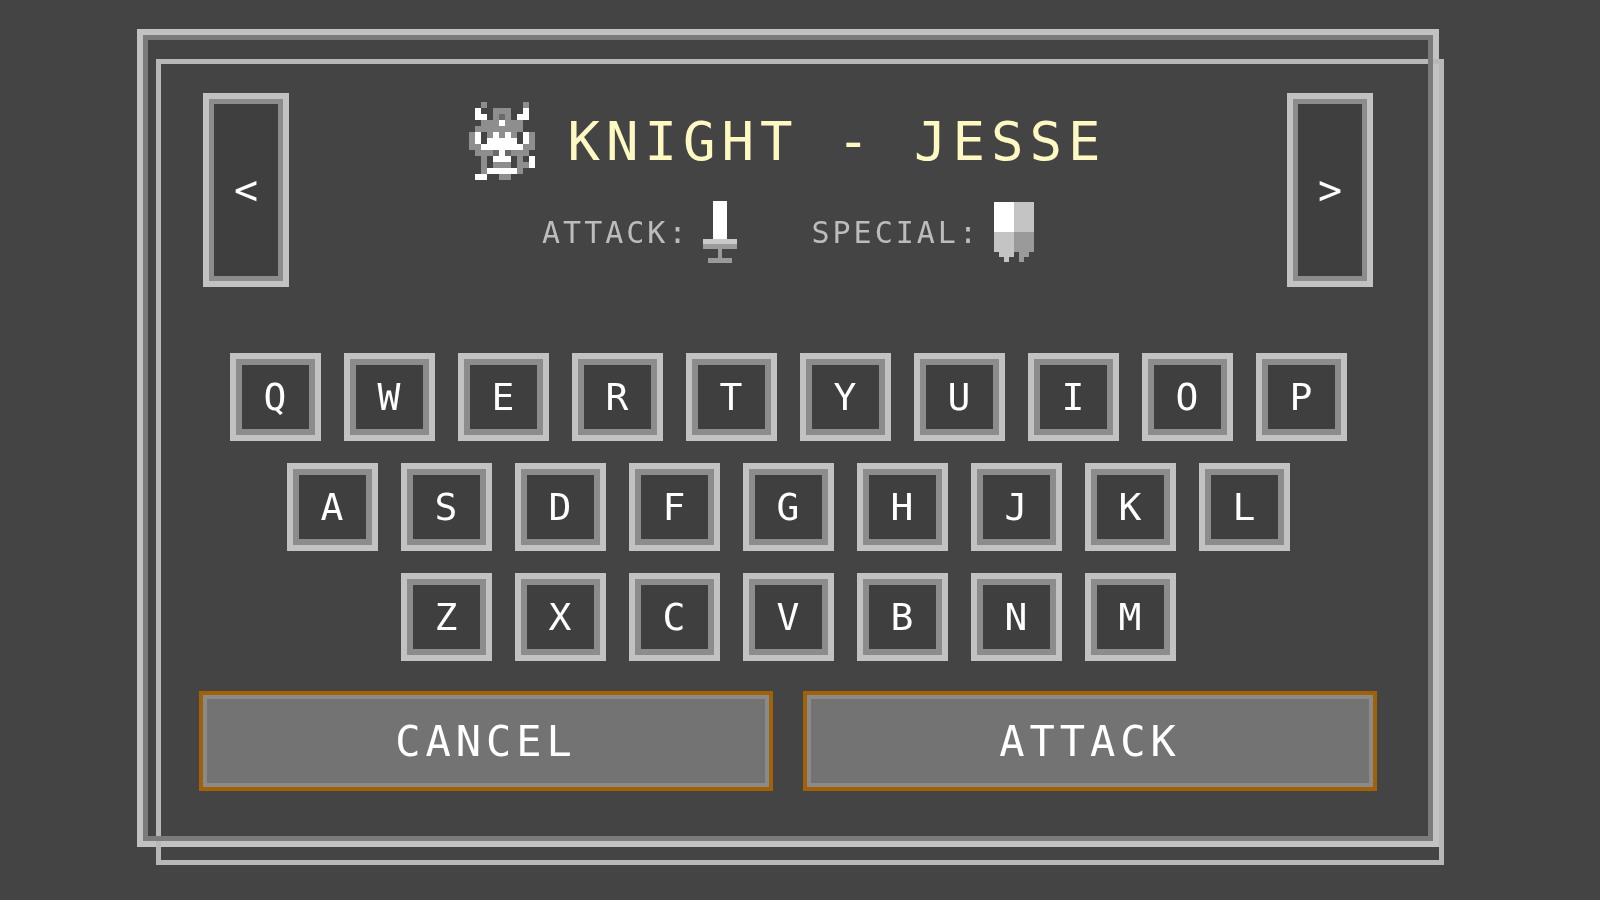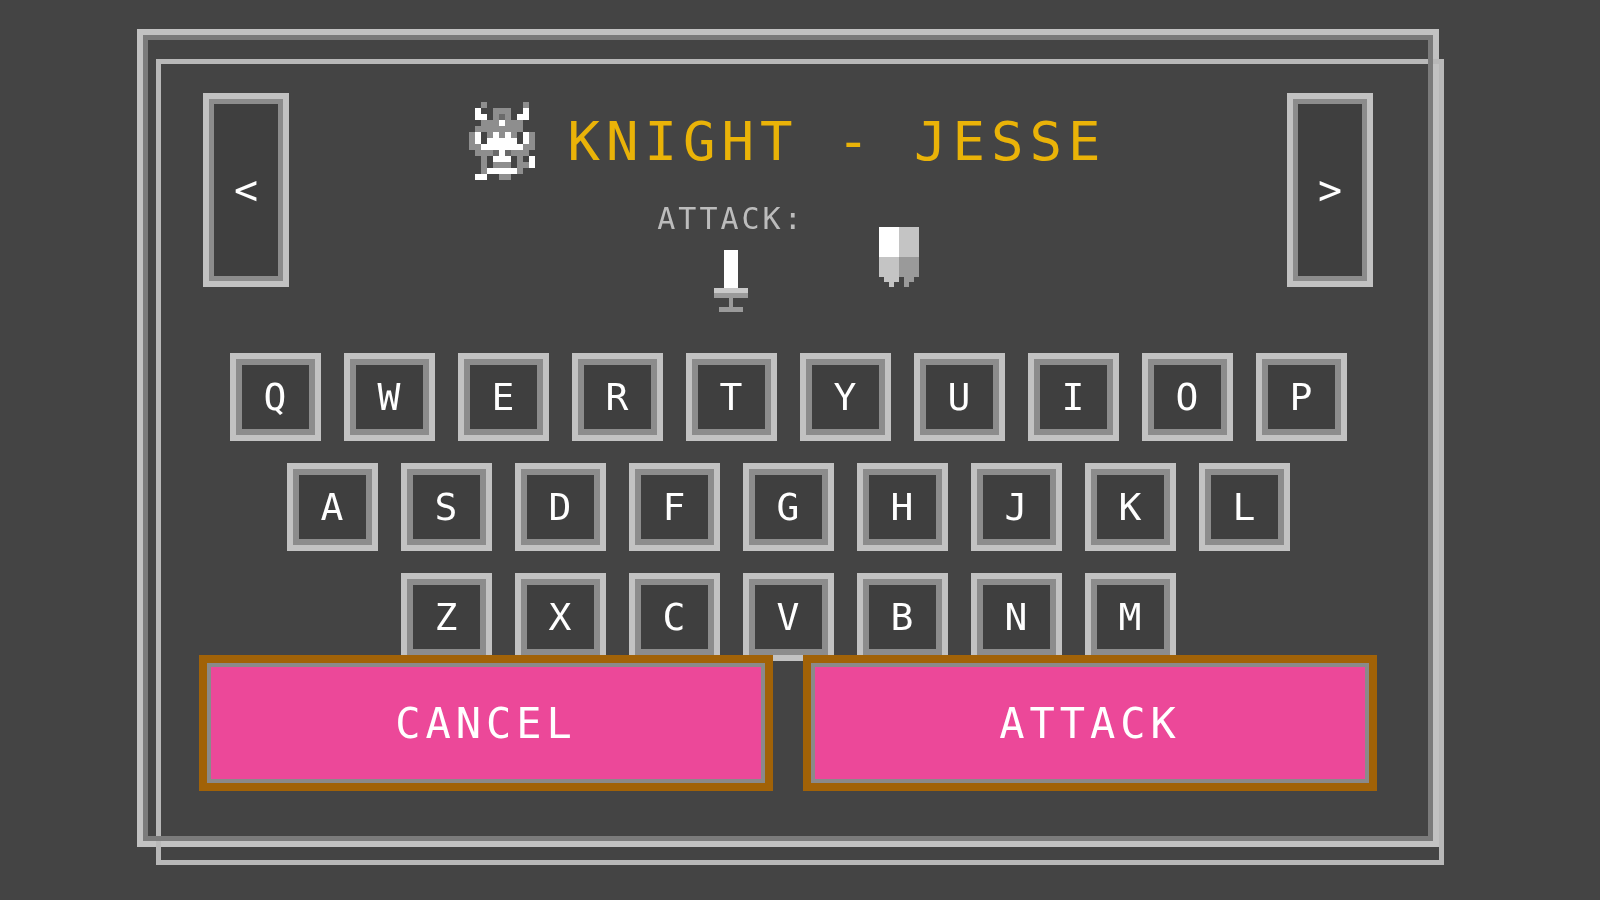--- a/index.html
+++ b/index.html
@@ -91,21 +91,21 @@
 
   #title-line {
     display: flex;
     align-items: center;
     justify-content: center;
     gap: 26px;
     height: 96px;
   }
 
   #char-name {
-    color: #eab308;
+    color: #fef9c3;
     font-size: 54px;
     letter-spacing: 6px;
     white-space: nowrap;
     font-weight: normal;
   }
 
   
   #char-sprite {
     width: 72px;
     height: 78px;
@@ -118,21 +118,20 @@
     display: flex;
     align-items: center;
     justify-content: center;
     gap: 20px;
     margin-top: 12px;
   }
   .stat-group {
     display: flex;
     align-items: center;
     gap: 14px;
-    flex-direction: column;
   }
   .stat-label {
     color: #bcbcbc;
     font-size: 30px;
     letter-spacing: 3px;
     white-space: nowrap;
   }
   .stat-icon { display: block; flex: 0 0 auto; }
   #attack-icon { width: 34px; height: 62px; }
   #special-icon { width: 40px; height: 62px; }
@@ -178,23 +177,23 @@
     left: 56px;
     right: 56px;
     bottom: 50px;
     display: flex;
     justify-content: space-between;
     gap: 30px;
   }
   .action-btn {
     position: relative;
     flex: 1 1 0;
-    height: 136px;
-    background: #ec4899;
-    border: 8px solid #a16207;
+    height: 100px;
+    background: #737373;
+    border: 4px solid #a16207;
     color: #ffffff;
     font-size: 42px;
     letter-spacing: 5px;
     display: flex;
     align-items: center;
     justify-content: center;
   }
   .action-btn::before {
     content: "";
     position: absolute;
@@ -369,20 +368,21 @@
               <rect x="2" y="12" width="1" height="1" fill="#9a9a9a"></rect>
               <rect x="3" y="12" width="1" height="1" fill="#9a9a9a"></rect>
               <rect x="4" y="12" width="1" height="1" fill="#9a9a9a"></rect>
               <rect x="5" y="12" width="1" height="1" fill="#9a9a9a"></rect>
             </svg>
         </div>
 
         <div class="stat-gap"></div>
 
         <div class="stat-group">
+          <span class="stat-label">SPECIAL:</span>
           <svg class="stat-icon" id="special-icon" viewBox="0 0 8 12" shape-rendering="crispEdges" aria-hidden="true">
               <rect x="0" y="0" width="1" height="1" fill="#ffffff"></rect>
               <rect x="1" y="0" width="1" height="1" fill="#ffffff"></rect>
               <rect x="2" y="0" width="1" height="1" fill="#ffffff"></rect>
               <rect x="3" y="0" width="1" height="1" fill="#ffffff"></rect>
               <rect x="4" y="0" width="1" height="1" fill="#c4c4c4"></rect>
               <rect x="5" y="0" width="1" height="1" fill="#c4c4c4"></rect>
               <rect x="6" y="0" width="1" height="1" fill="#c4c4c4"></rect>
               <rect x="7" y="0" width="1" height="1" fill="#c4c4c4"></rect>
               <rect x="0" y="1" width="1" height="1" fill="#ffffff"></rect>

